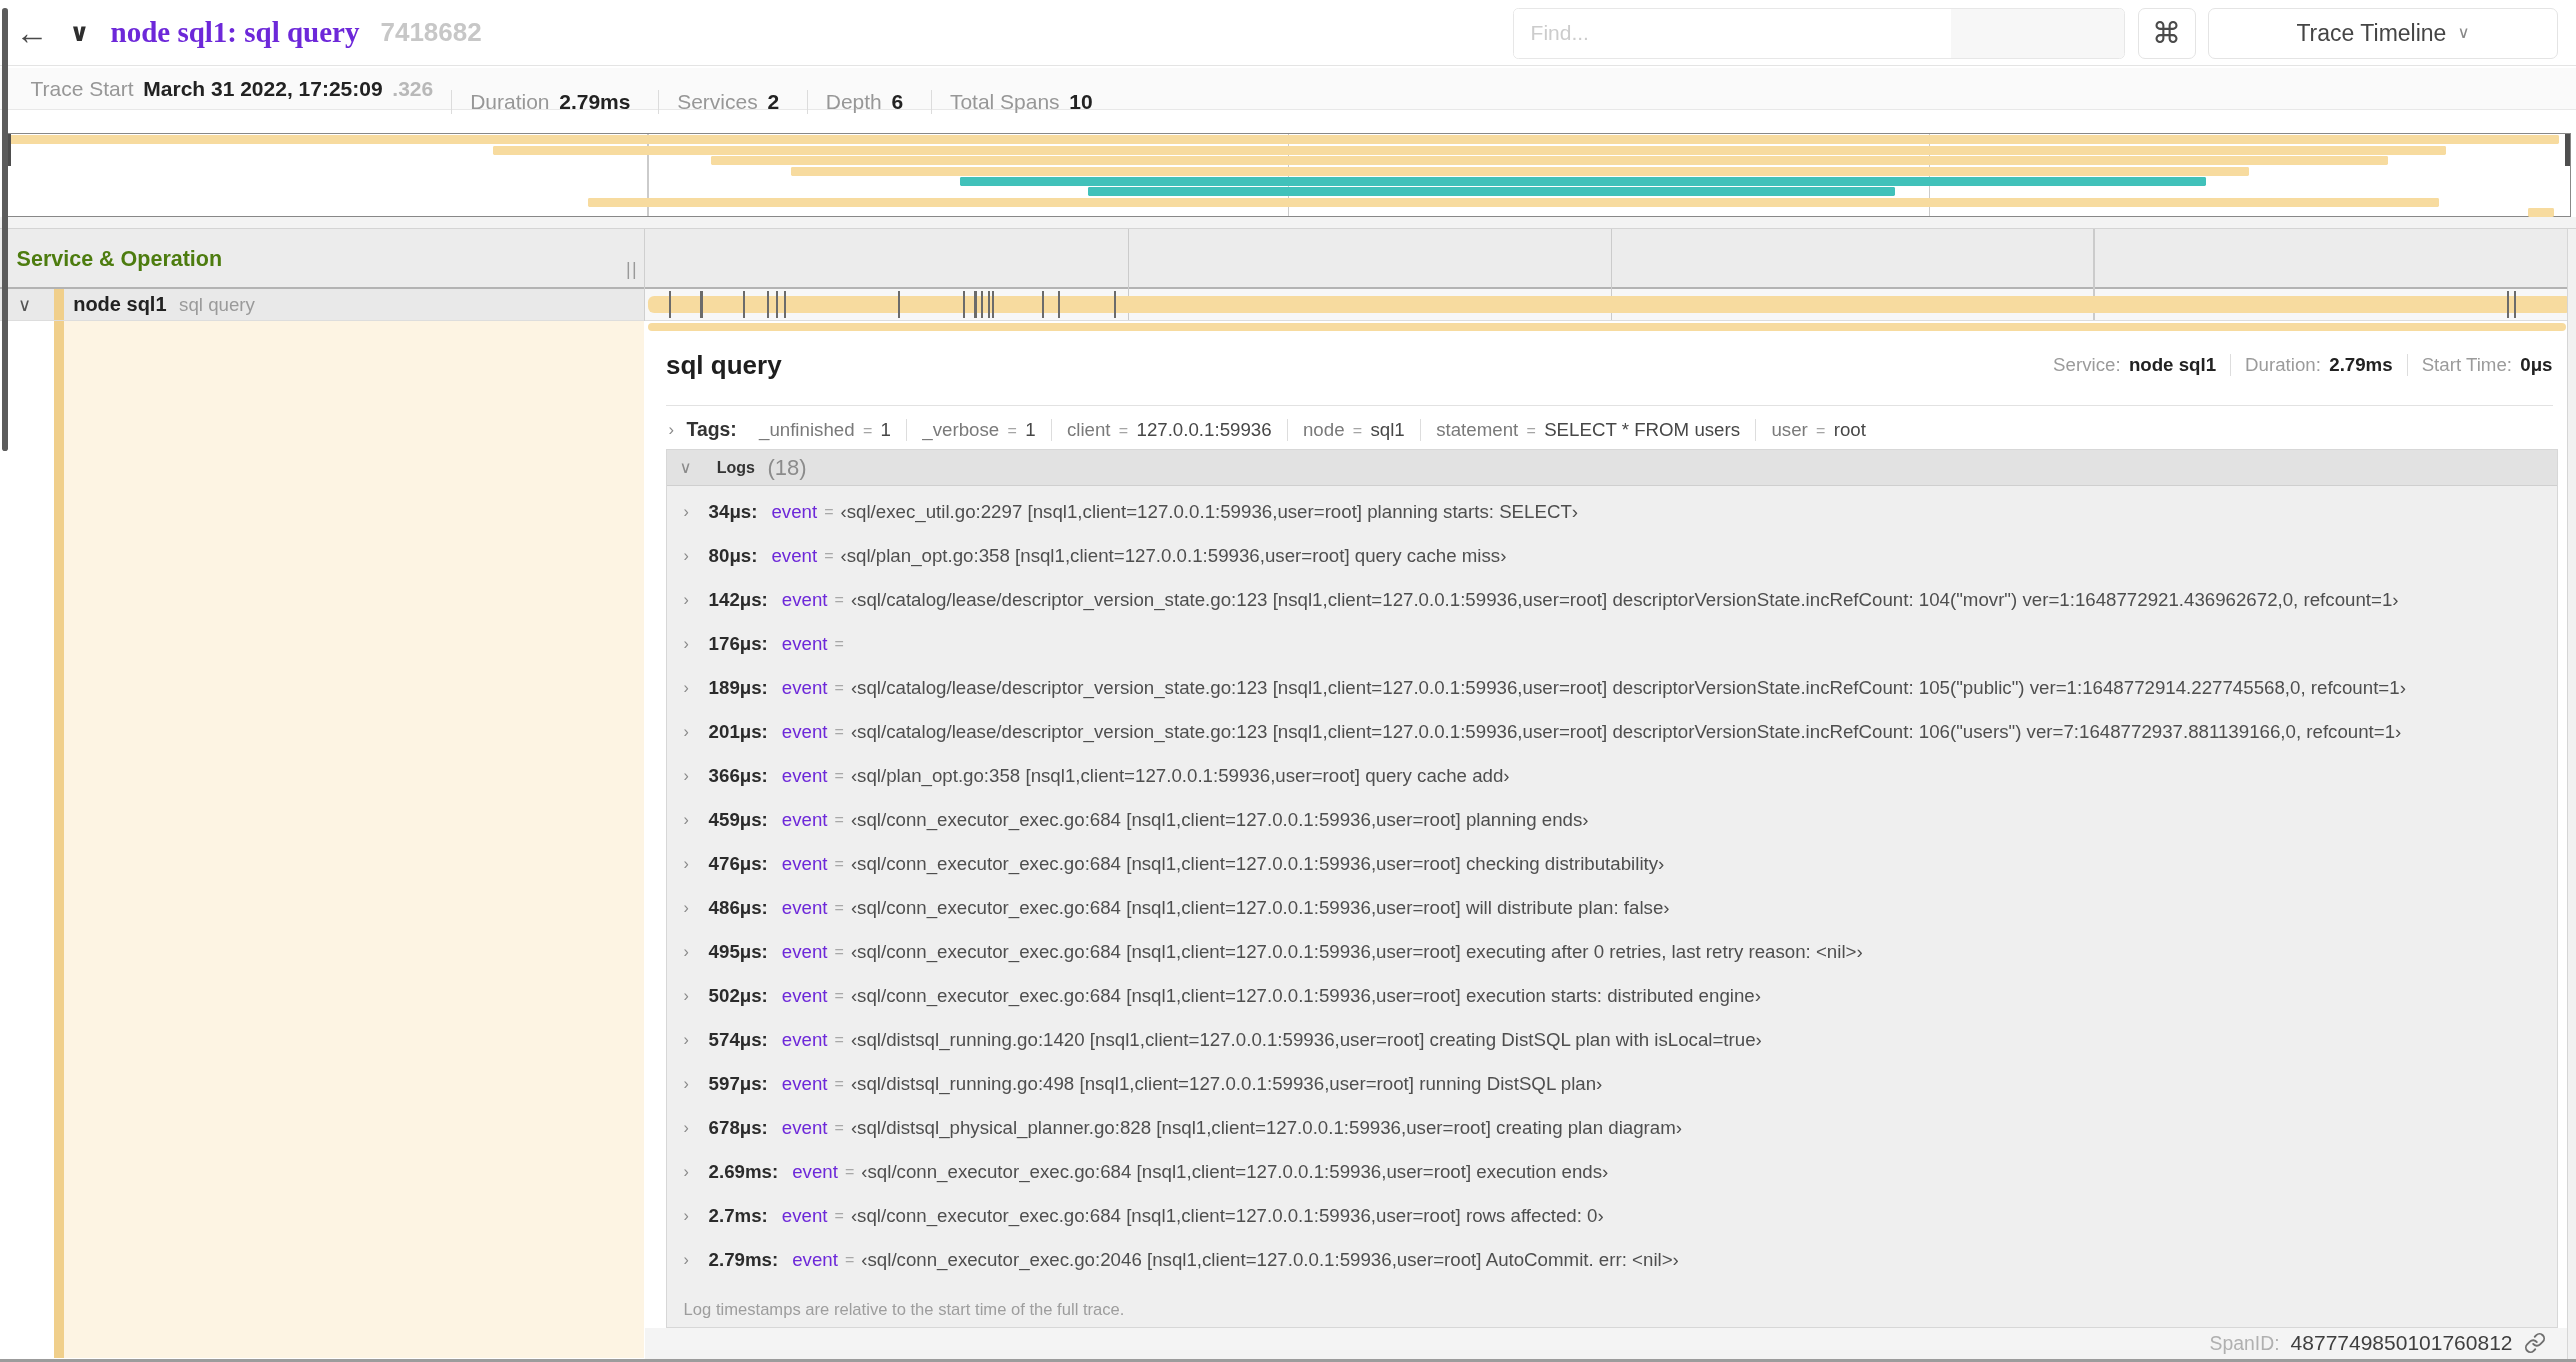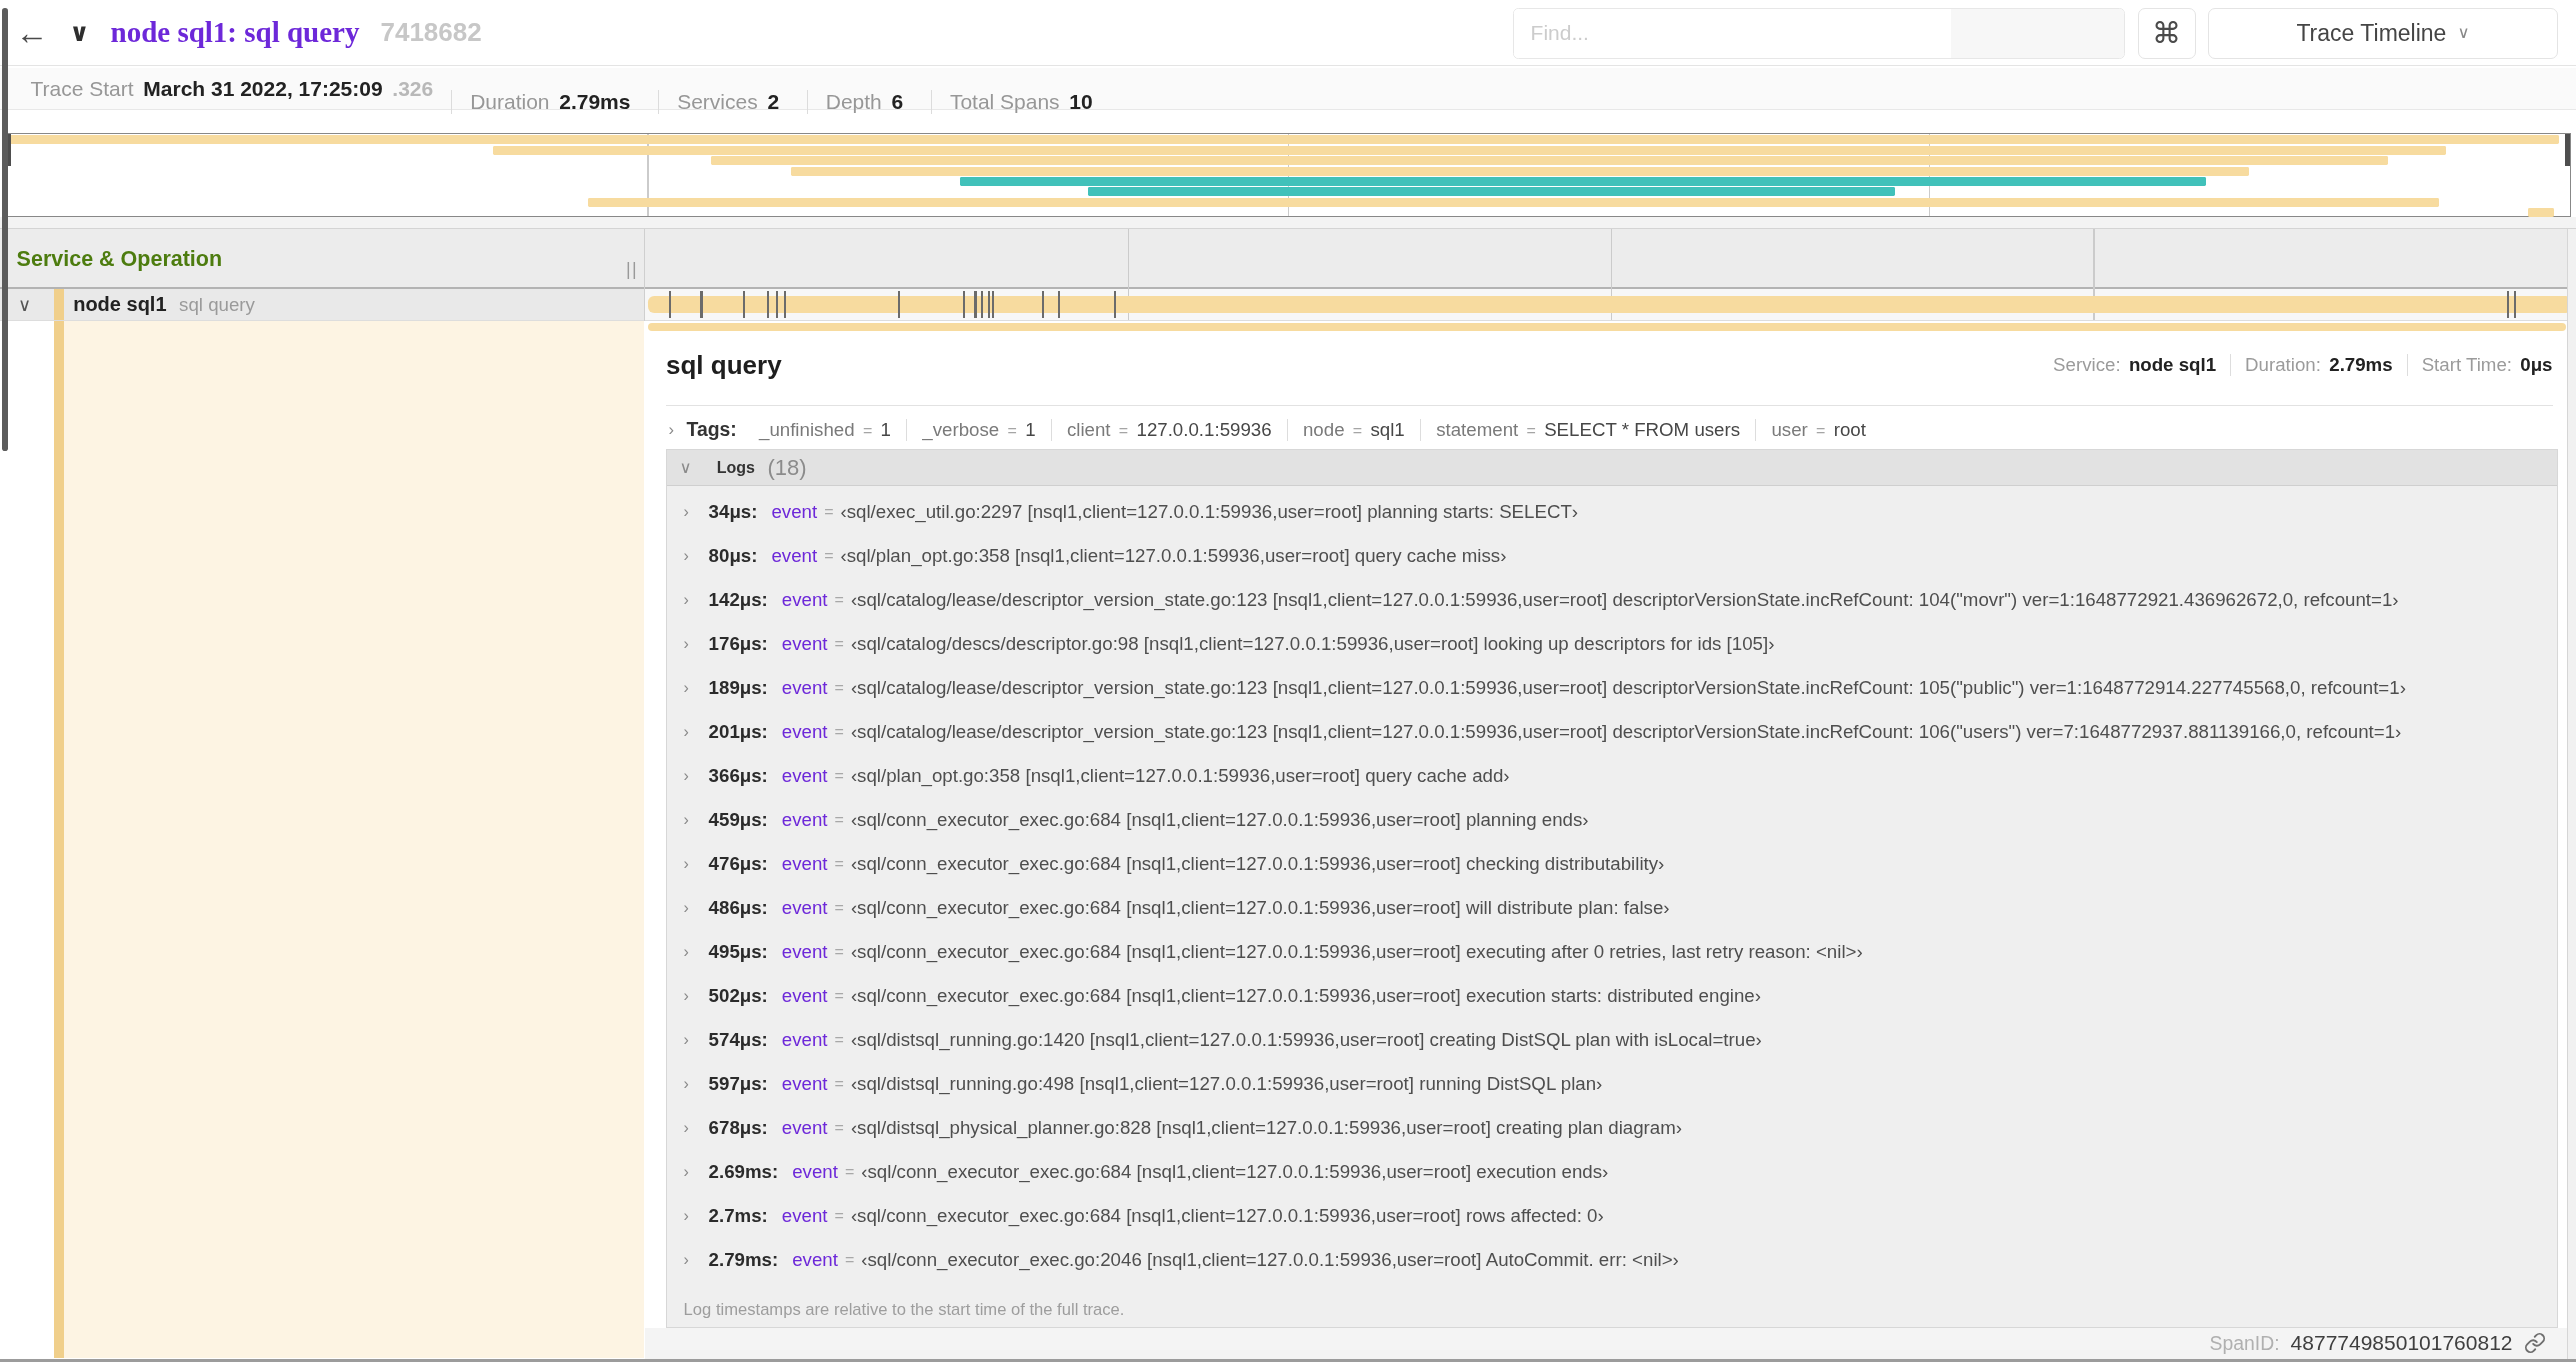--- a/index.html
+++ b/index.html
@@ -353,21 +353,20 @@
             <span class="log-time">142μs:</span>
             <span class="log-key">event</span>
             <span class="log-eq">=</span>
             <span class="log-msg">‹sql/catalog/lease/descriptor_version_state.go:123 [nsql1,client=127.0.0.1:59936,user=root] descriptorVersionState.incRefCount: 104("movr") ver=1:1648772921.436962672,0, refcount=1›</span>
           </div>
           <div class="log-row">
             <span class="log-caret">›</span>
             <span class="log-time">176μs:</span>
             <span class="log-key">event</span>
             <span class="log-eq">=</span>
-            <span class="log-msg">‹sql/catalog/descs/descriptor.go:98 [nsql1,client=127.0.0.1:59936,user=root] looking up descriptors for ids [105]›</span>
           </div>
           <div class="log-row">
             <span class="log-caret">›</span>
             <span class="log-time">189μs:</span>
             <span class="log-key">event</span>
             <span class="log-eq">=</span>
             <span class="log-msg">‹sql/catalog/lease/descriptor_version_state.go:123 [nsql1,client=127.0.0.1:59936,user=root] descriptorVersionState.incRefCount: 105("public") ver=1:1648772914.227745568,0, refcount=1›</span>
           </div>
           <div class="log-row">
             <span class="log-caret">›</span>

